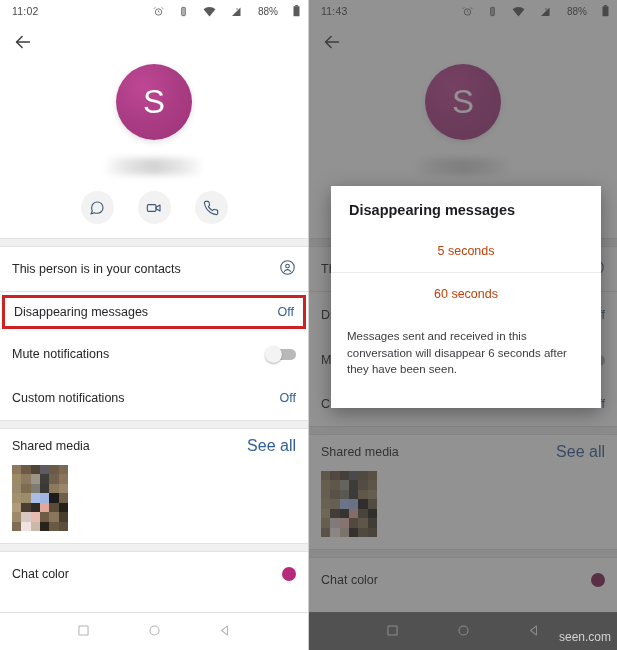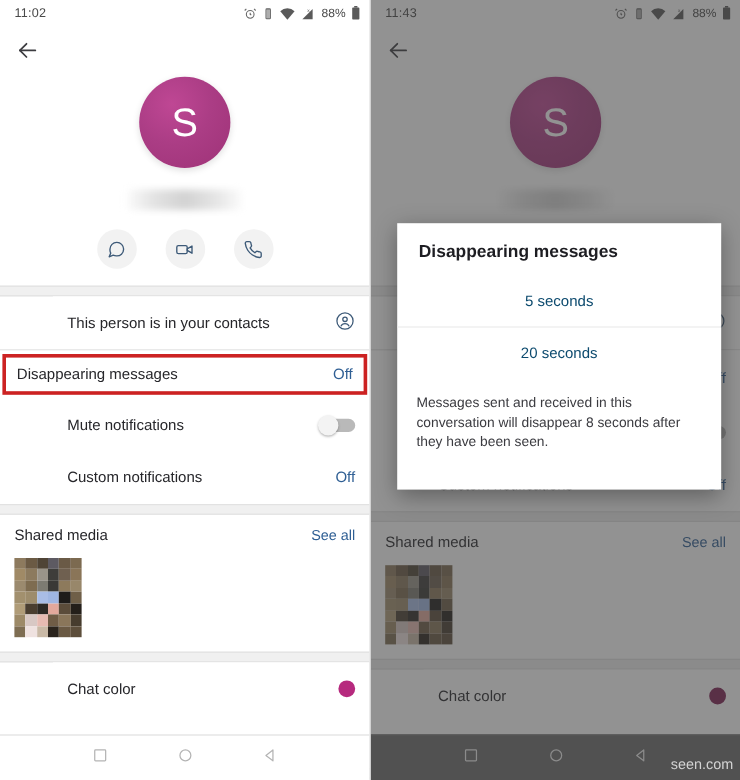--- a/index.html
+++ b/index.html
@@ -23,21 +23,21 @@
   }
 
   
   .statusbar {
     height: 22px; display: flex; align-items: center;
     justify-content: space-between;
     padding: 0 8px 0 12px;
     font-size: 10.5px; color: #4a4a4a;
   }
   .statusbar .clock { letter-spacing: .2px; }
-  .sb-icons { display: flex; align-items: center; gap: 4px; }
+  .sb-icons { display: flex; align-items: center; gap: 14px; }
   .sb-icons svg { display: block; }
   .sb-pct { font-size: 10px; color: #4a4a4a; margin: 0 1px 0 2px; }
 
   
   .topbar { height: 40px; display: flex; align-items: center; padding-left: 12px; }
   .back-arrow { width: 22px; height: 22px; cursor: pointer; }
 
   
   .profile { display: flex; flex-direction: column; align-items: center; padding-top: 2px; }
   .avatar {
@@ -67,40 +67,39 @@
   
   .gap { height: 9px; background: #f0f0f0; border-top: 1px solid #e2e2e2; border-bottom: 1px solid #e2e2e2; }
   .thin-rule { height: 1px; background: #e4e4e4; }
 
   .row {
     height: 44px; display: flex; align-items: center;
     justify-content: space-between;
     padding: 0 12px; background: #fff;
     font-size: 12.5px; color: #26262a;
     cursor: pointer;
-    margin-left: 44px;
   }
   .row .val { font-size: 12.5px; color: #2f5f94; }
   .row.tall { height: 46px; }
 
   
   .row-highlight {
     border: 3px solid #cc2222;
     height: 34px; margin: 3px 2px;
     padding: 0 9px;
   }
 
   
   .toggle { position: relative; width: 31px; height: 13px; }
   .toggle .track { position: absolute; right: 0; top: 1px; width: 26px; height: 11px; border-radius: 6px; background: #b9b9b9; }
   .toggle .knob { position: absolute; left: 0; top: -2px; width: 17px; height: 17px; border-radius: 50%; background: #f3f3f3; box-shadow: 0 1px 2px rgba(0,0,0,.3); }
 
   
   .media-head { height: 34px; display: flex; align-items: center; justify-content: space-between; padding: 0 12px; font-size: 12.5px; color: #26262a; }
-  .media-head .seeall { color: #2f5f94; font-size: 12px; cursor: pointer; }
+  .media-head .seeall { color: #2f5f94; font-size: 16px; cursor: pointer; }
   .media-strip { padding: 2px 12px 12px 12px; }
   .thumb { width: 56px; height: 66px; display: grid; grid-template-columns: repeat(6,1fr); grid-template-rows: repeat(7,1fr); }
   .thumb i { display: block; }
 
   .dot-swatch { width: 14px; height: 14px; border-radius: 50%; background: #b62a7e; }
 
   .footer-note { height: 38px; display: flex; align-items: center; padding: 0 12px; font-size: 11.5px; color: #505055; }
 
   
   .navbar {
@@ -122,21 +121,21 @@
   
   .dialog {
     position: absolute; z-index: 50;
     left: 22px; top: 186px; width: 270px;
     background: #ffffff;
     box-shadow: 0 5px 18px rgba(0,0,0,.35);
   }
   .dlg-title { padding: 16px 18px 12px 18px; font-size: 14.5px; font-weight: bold; color: #1d1d22; }
   .dlg-opt {
     height: 42px; display: flex; align-items: center; justify-content: center;
-    font-size: 12.5px; color: #0c4a6e; cursor: pointer;
+    font-size: 12.5px; color: #c2410c; cursor: pointer;
     border-top: 1px solid #ececec;
   }
   .dlg-opt.first { border-top: none; }
   .dlg-opt.selected { color: #1d1d22; }
   .dlg-desc { padding: 14px 16px 30px 16px; font-size: 11.5px; line-height: 1.45; color: #3b3b40; }
   .dlg-actions { display: flex; justify-content: flex-end; gap: 24px; padding: 0 18px 14px 18px; }
   .dlg-btn { font-size: 12px; font-weight: bold; color: #2f5f94; letter-spacing: .4px; cursor: pointer; }
 </style>
 </head>
 <body>
@@ -524,23 +523,23 @@
 
     <div class="dim-overlay"></div>
 
     <div class="dialog">
       <div class="dlg-title">Disappearing messages</div>
 
       <div class="dlg-opt first">
         <span>5 seconds</span>
       </div>
       <div class="dlg-opt">
-        <span>20 seconds</span>
-      </div>
-
-      <div class="dlg-desc">Messages sent and received in this conversation will disappear 8 seconds after they have been seen.</div>
+        <span>60 seconds</span>
+      </div>
+
+      <div class="dlg-desc">Messages sent and received in this conversation will disappear 6 seconds after they have been seen.</div>
 
     </div>
 
     <div class="watermark">seen.com</div>
   </div>
 
 </div>
 
 </body></html>

